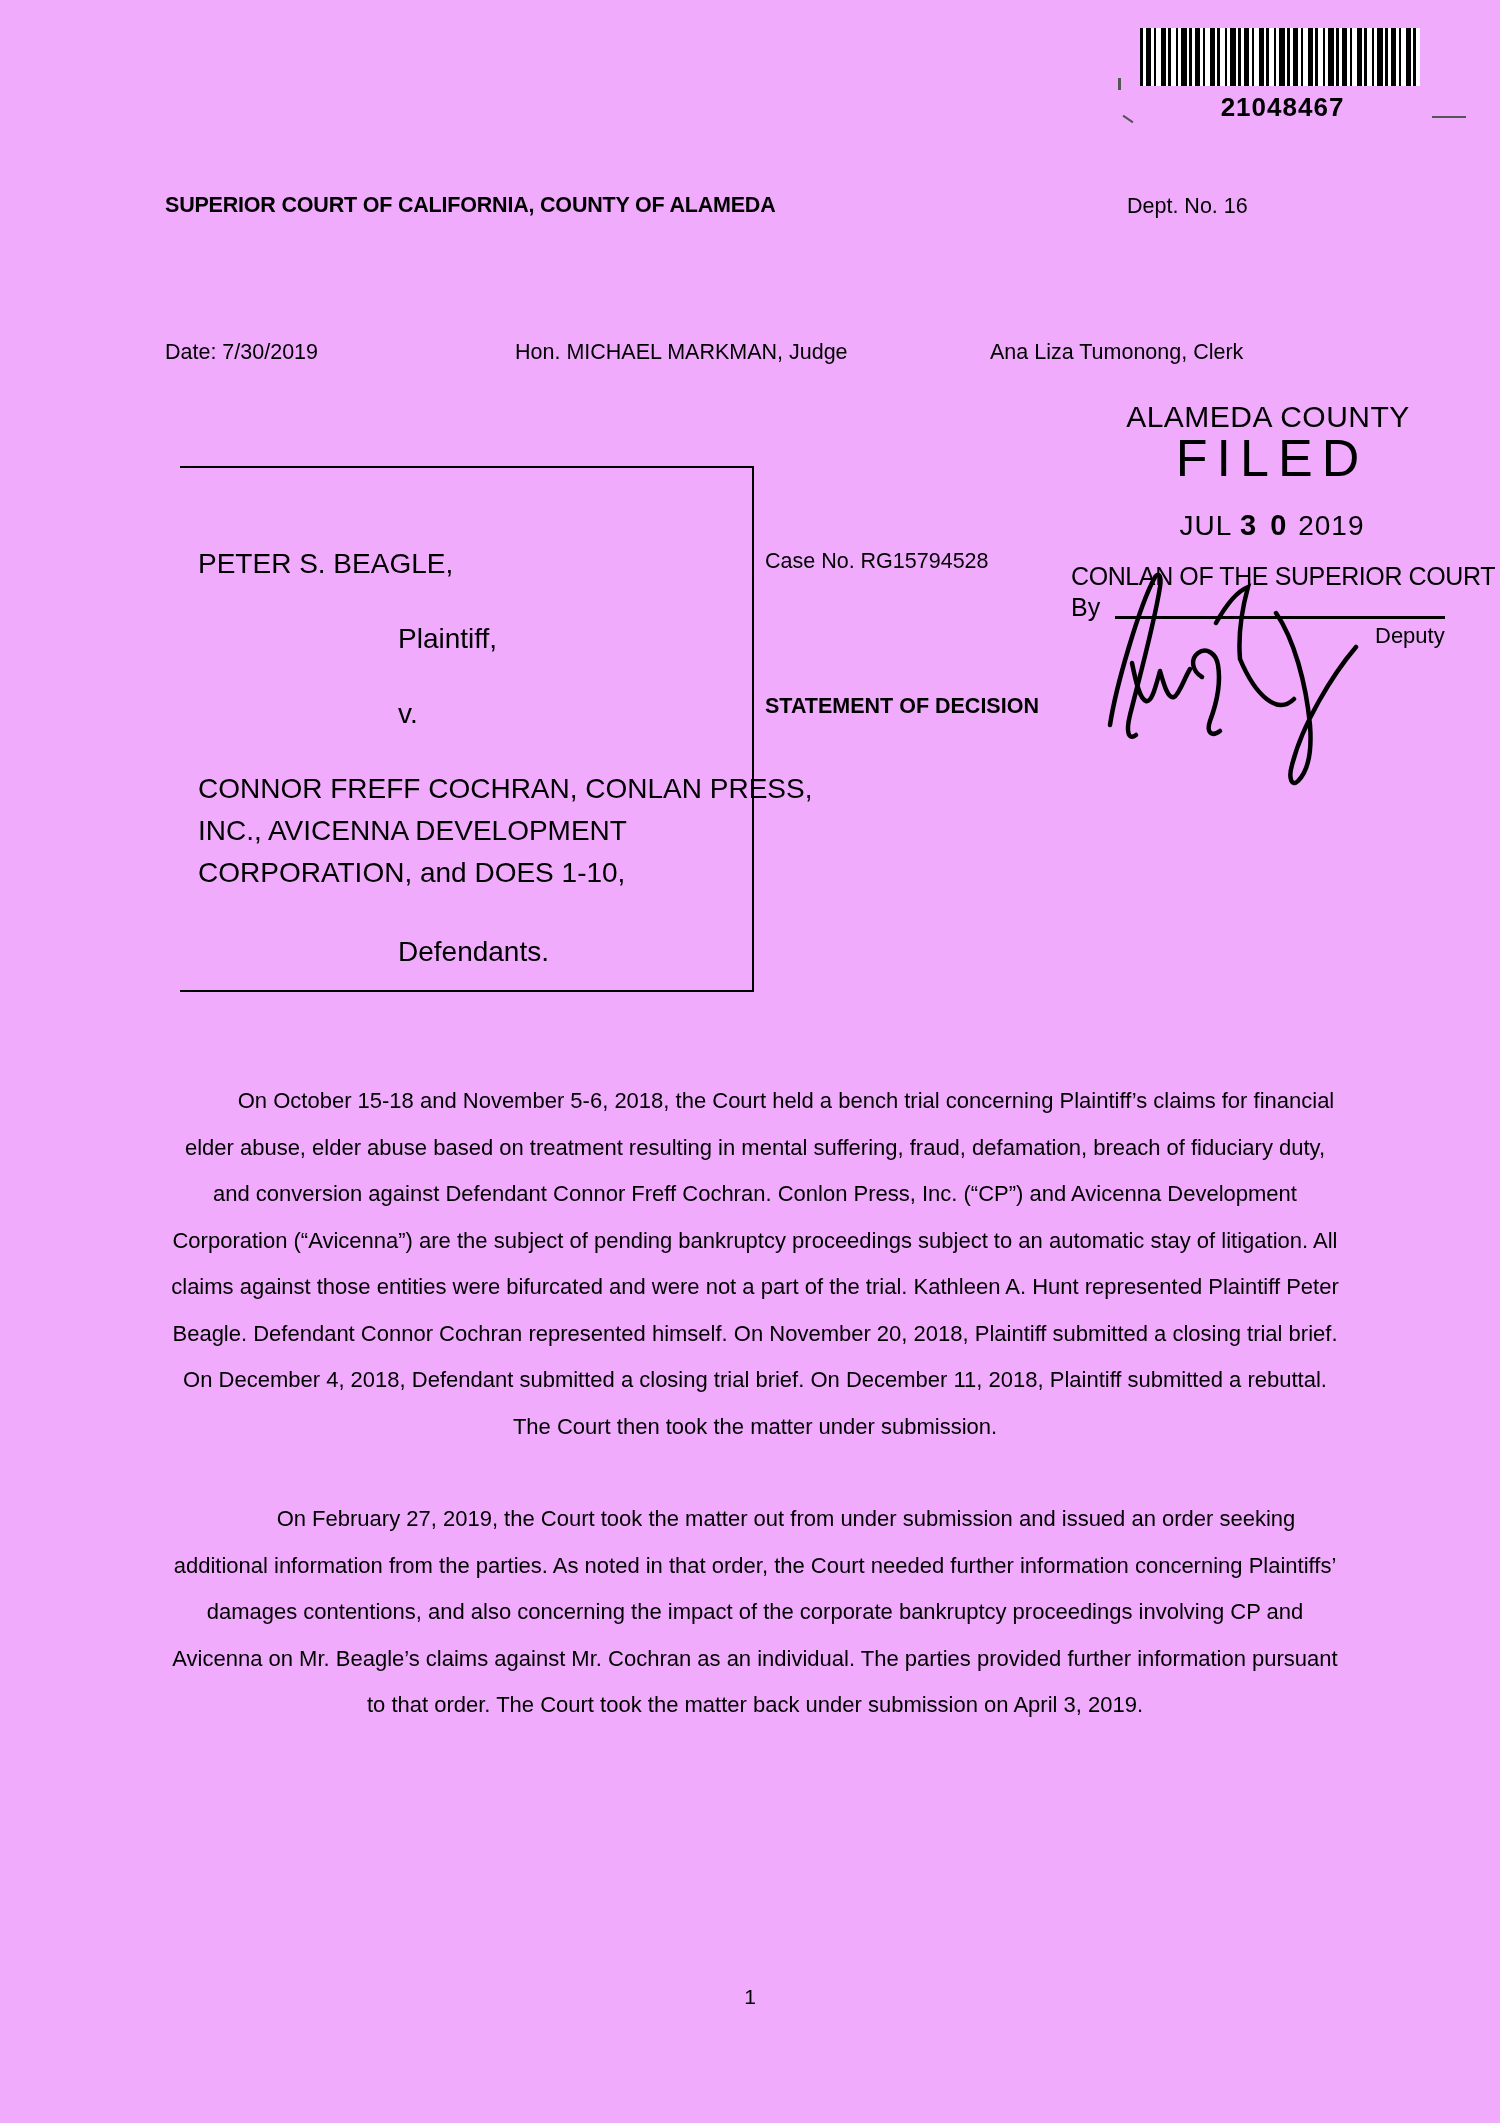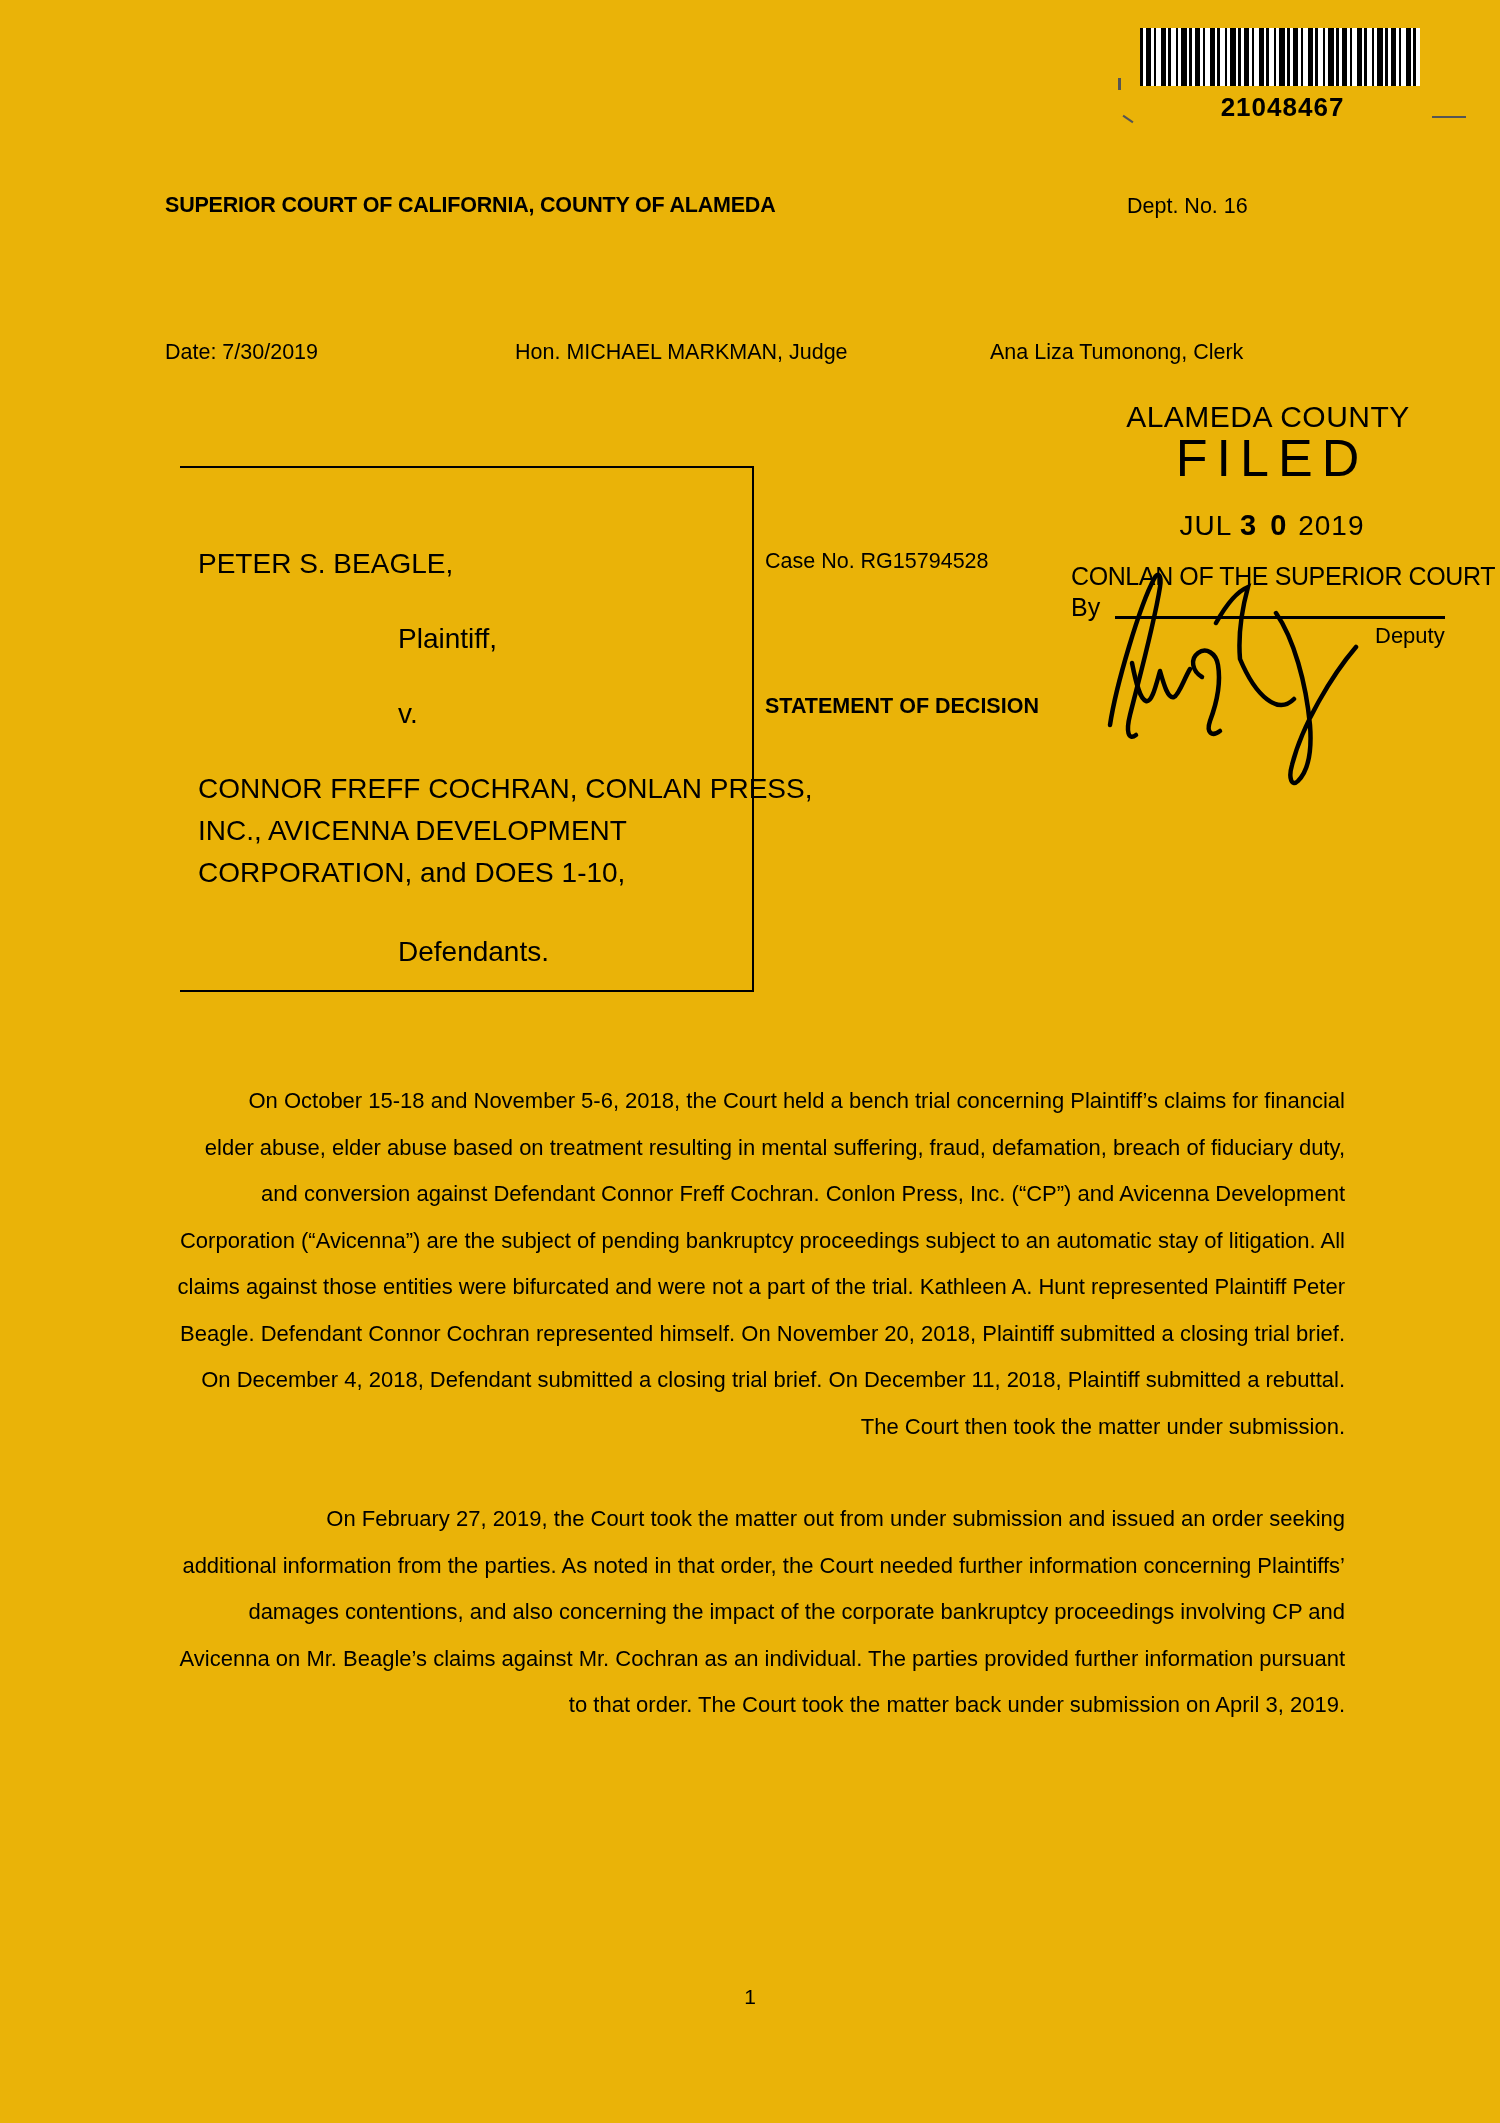--- a/index.html
+++ b/index.html
@@ -8,21 +8,21 @@
     background: #ffffff;
   }
   body {
     font-family: "Liberation Sans", sans-serif;
     color: #000000;
   }
   #page {
     position: relative;
     width: 1500px;
     height: 2123px;
-    background: #eab308;
+    background: #f0abfc;
     overflow: hidden;
   }
 
   
   #barcode-block {
     position: absolute;
     left: 1140px;
     top: 28px;
     width: 285px;
     text-align: center;
@@ -207,21 +207,21 @@
   }
 
   
   #body-text {
     position: absolute;
     left: 165px;
     top: 1078px;
     width: 1180px;
     font-size: 22px;
     line-height: 46.5px;
-    text-align: right;
+    text-align: center;
   }
   #body-text p {
     margin: 0 0 46px 0;
     text-indent: 62px;
   }
 
   #page-number {
     position: absolute;
     left: 0;
     top: 1985px;

